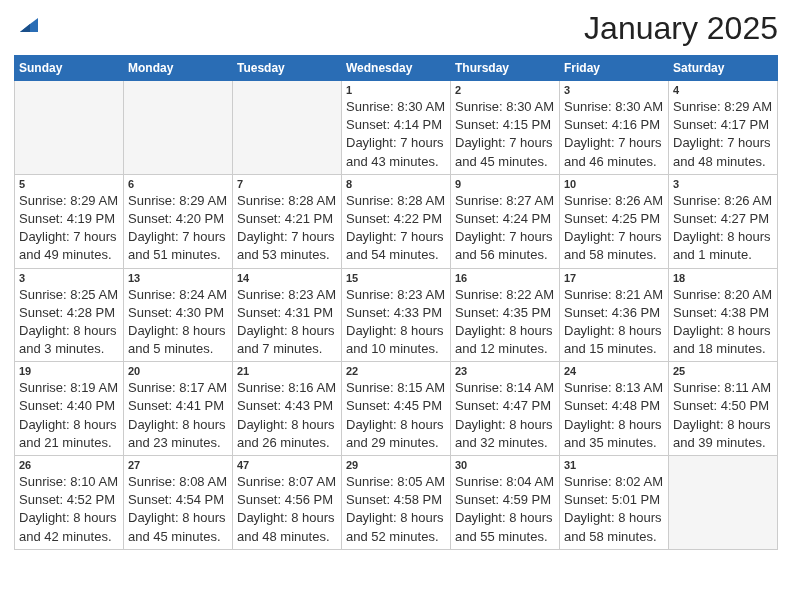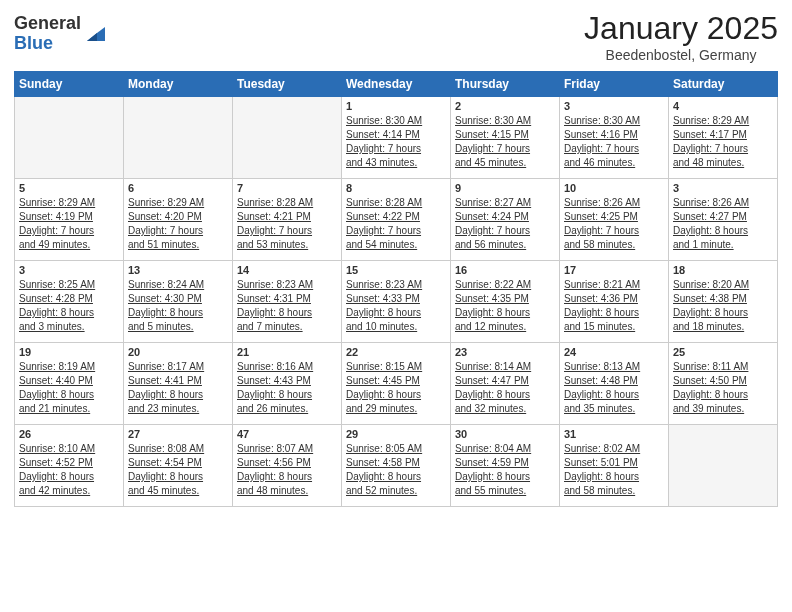--- a/index.html
+++ b/index.html
@@ -29,21 +29,21 @@
       display: flex;
       flex-direction: column;
       line-height: 1.1;
     }
     .logo-icon {
       width: 22px;
       height: 22px;
       margin-left: 2px;
     }
     .title-block {
-      text-align: center;
+      text-align: left;
     }
     .month-title {
       font-size: 32px;
       font-weight: normal;
       color: #222;
     }
     .location {
       font-size: 14px;
       color: #444;
     }
@@ -74,42 +74,36 @@
       background: #f5f5f5;
     }
     .day-num {
       font-size: 11px;
       font-weight: bold;
       margin-bottom: 2px;
       display: block;
     }
     .day-info {
       line-height: 1.4;
-      font-size: 10px;
-      text-decoration: underline;
+      font-size: 13px;
     }
   </style>
 </head>
 <body>
 
 <div class="container">
   <div class="header">
     <div class="logo">
-      <div class="logo-text">
-        <span style="font-size:18px;font-weight:bold;color:#333;">General</span>
-        <span style="font-size:18px;font-weight:bold;color:#2a6db5;">Blue</span>
-      </div>
       <svg class="logo-icon" viewBox="0 0 22 22" width="26" height="26">
         <polygon points="4,18 14,10 22,4 22,18" fill="#2a6db5"></polygon>
         <polygon points="4,18 14,10 14,18" fill="#1a4f8a"></polygon>
       </svg>
     </div>
     <div class="title-block">
       <div class="month-title">January 2025</div>
-      <div class="location">Beedenbostel, Germany</div>
     </div>
   </div>
 
   <table class="calendar">
     <thead>
       <tr>
         <th>Sunday</th>
         <th>Monday</th>
         <th>Tuesday</th>
         <th>Wednesday</th>

